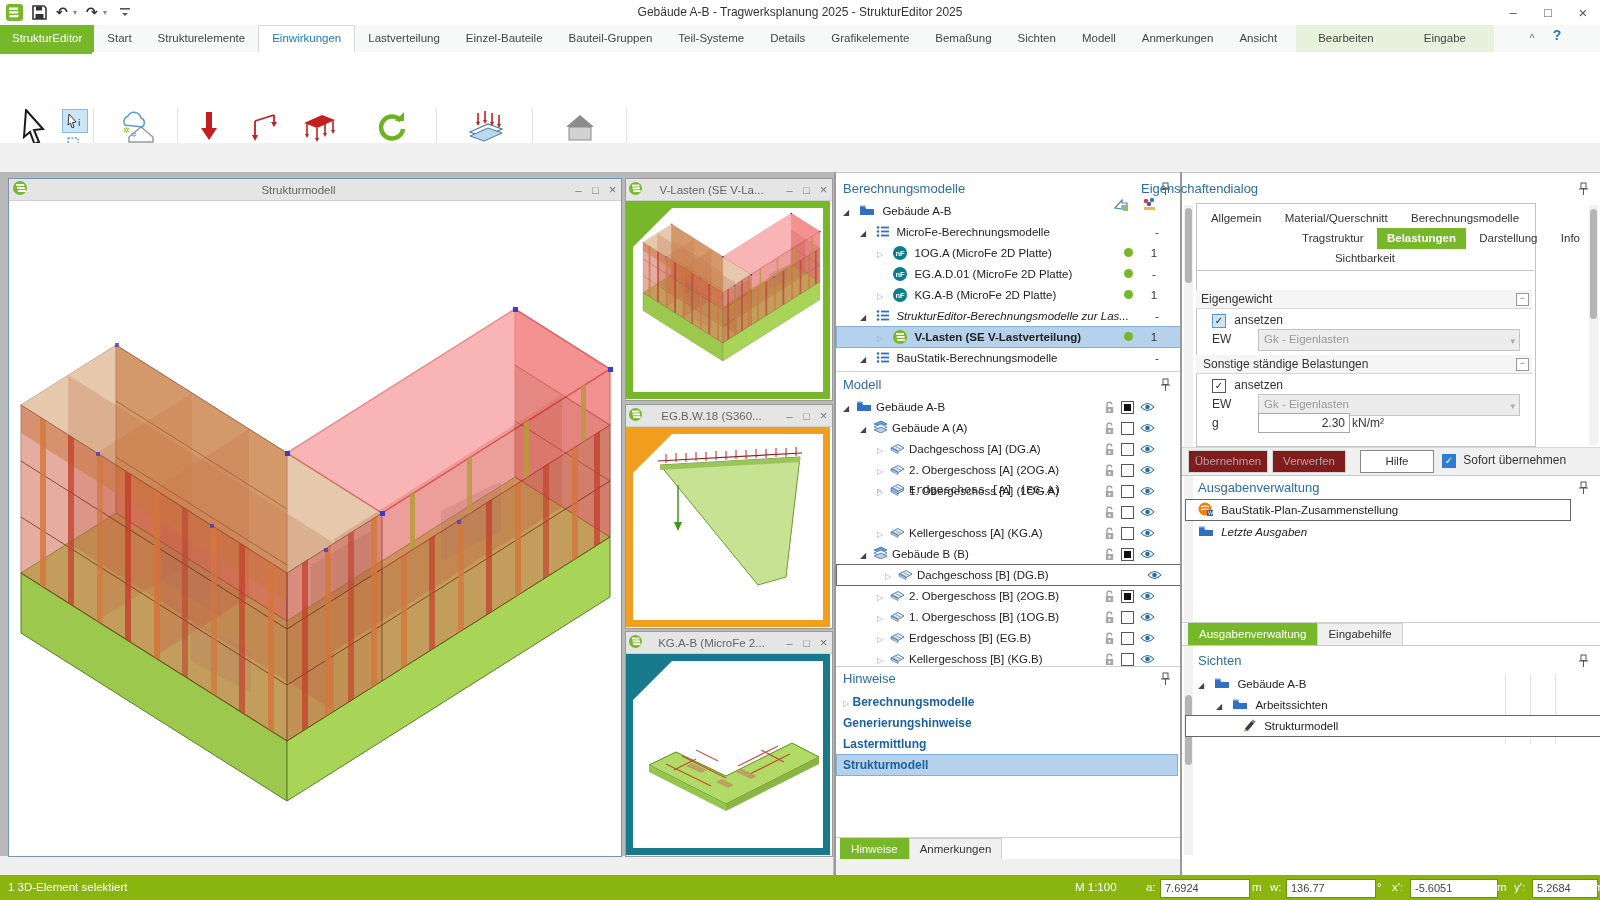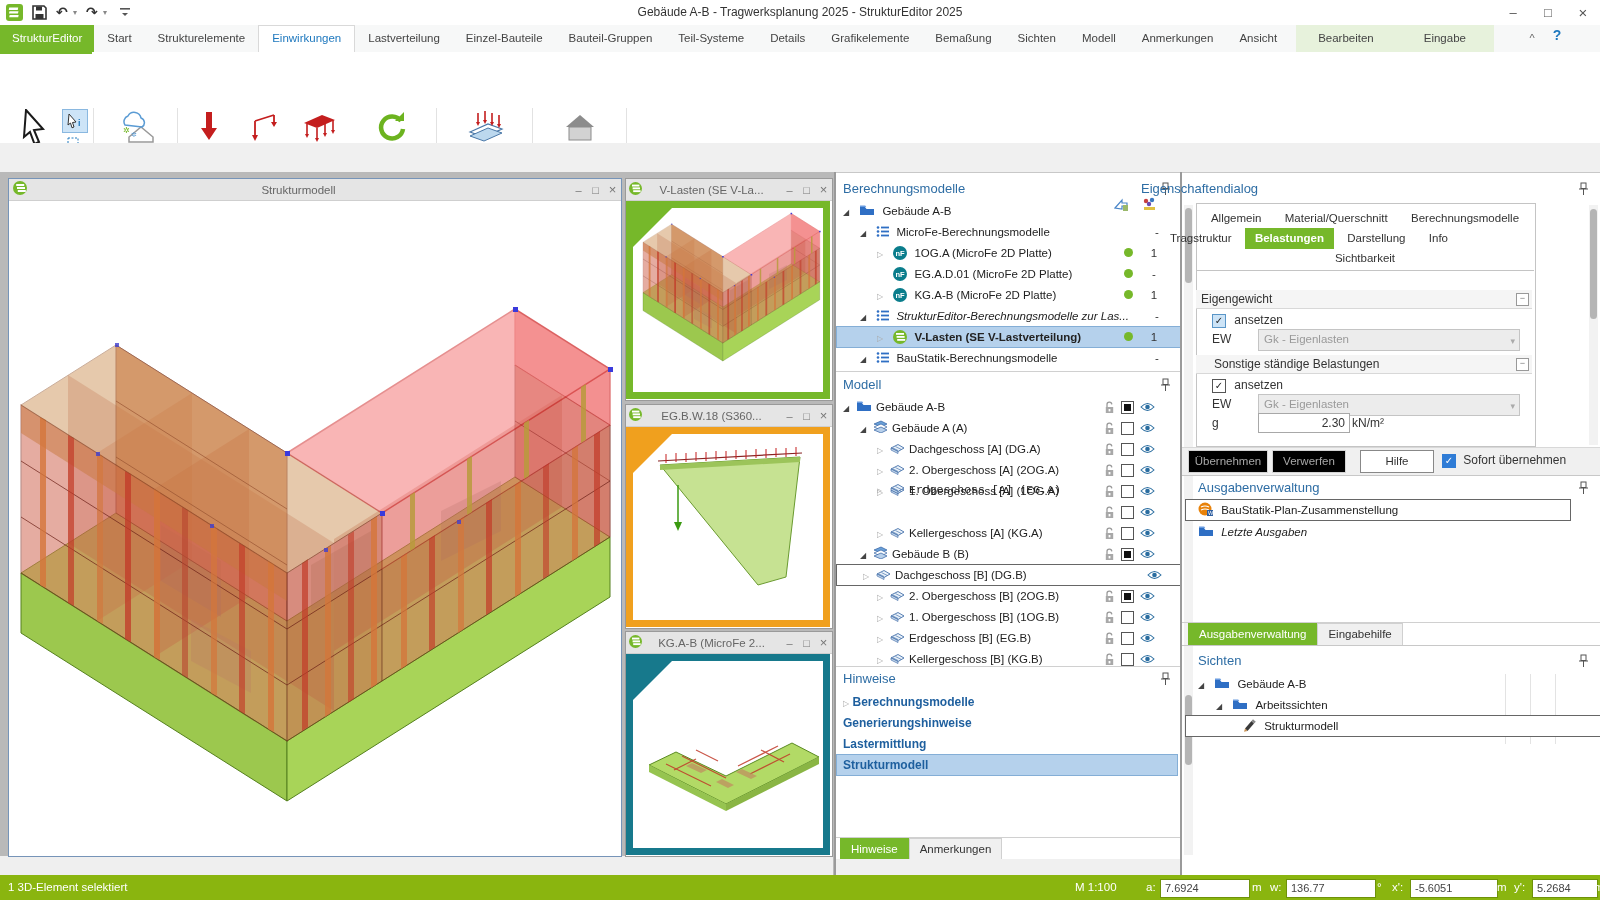--- a/index.html
+++ b/index.html
@@ -51,21 +51,21 @@
   .btab.on{background:#76b82a;color:#fff;border-color:#76b82a;}
   
   .ptab{display:inline-block;padding:1px 10px;color:#333;font-size:11.5px;}
   .ptab.on{background:#76b82a;color:#fff;font-weight:bold;}
   .secbar{position:absolute;left:1196px;width:336px;height:18px;background:#f5f5f5;border-bottom:1px solid #d8d8d8;line-height:18px;color:#333;}
   .secbar .min{position:absolute;right:3px;top:3px;width:11px;height:11px;border:1px solid #999;color:#777;font-size:9px;line-height:9px;text-align:center;background:#fff;}
   .pcheck{display:inline-block;width:12px;height:12px;border:1px solid #555;background:#fff;color:#222;font-size:10px;line-height:12px;text-align:center;}
   .pcheck.blue{background:#cde4f7;border-color:#5a96c8;}
   .pcheck.bluefill{background:#2f7cd6;border-color:#2f7cd6;color:#fff;}
   .dcombo{position:absolute;height:20px;background:#ececec;border:1px solid #c4c4c4;color:#9a9a9a;line-height:18px;padding:0 5px;font-size:11.5px;}
-  .pbtn{position:absolute;height:21px;line-height:21px;text-align:center;font-size:11.5px;background:#000000;border:1px solid #d4d4d4;color:#a8a8a8;}
+  .pbtn{position:absolute;height:21px;line-height:21px;text-align:center;font-size:11.5px;background:#7f1d1d;border:1px solid #d4d4d4;color:#a8a8a8;}
   .pbtn.en{background:#fff;border:1px solid #888;color:#333;}
   .scrolltrack{position:absolute;width:9px;background:#f2f2f2;}
   .scrollthumb{position:absolute;width:7px;left:1px;background:#b5b5b5;border-radius:4px;}
   .vline{position:absolute;width:1px;background:#e3e3e3;}
   
   #statusbar{left:0;top:875px;width:1600px;height:25px;background:#8ab50f;color:#fff;}
   .sfield{position:absolute;top:879px;height:17px;background:#fff;border:1px solid #6e9209;color:#444;font-size:11px;line-height:16px;padding:0 4px;}
   .slabel{position:absolute;top:875px;height:25px;line-height:25px;color:#fff;font-size:11.5px;}
 </style>
 </head>
@@ -647,21 +647,21 @@
       <polygon points="1,5 8,1.5 14,5 8,8.5" fill="#eaf2fa" stroke="#2f5fa0" stroke-width="0.8"></polygon>
       <line x1="3" y1="5" x2="8" y2="7.5" stroke="#2f5fa0" stroke-width="0.6"></line>
       <line x1="5.5" y1="3.6" x2="11" y2="6.3" stroke="#2f5fa0" stroke-width="0.6"></line>
       <polygon points="1,5 8,8.5 8,10.5 1,7" fill="#c8daee" stroke="#2f5fa0" stroke-width="0.6"></polygon>
     </svg><span class="lbl">Kellergeschoss [A] (KG.A)</span></div>
 <div class="treerow" style="left:860px;top:544px;"><span class="exp">◢</span><svg width="15" height="13" style="vertical-align:-1px;">
       <polygon points="1,4 8,1 14,4 8,7" fill="#6aa0d8" stroke="#2f5fa0" stroke-width="0.7"></polygon>
       <polygon points="1,7 8,4 14,7 8,10" fill="#fff" stroke="#2f5fa0" stroke-width="0.7"></polygon>
       <polygon points="1,10 8,7 14,10 8,13" fill="#b8d0ea" stroke="#2f5fa0" stroke-width="0.7"></polygon>
     </svg><span class="lbl">Gebäude B (B)</span></div>
-<div class="treerow selbox" style="left:837px;top:565px;width:340px;padding-left:26px;"><span class="exp light">▷</span><svg width="15" height="11" style="vertical-align:-1px;">
+<div class="treerow selbox" style="left:837px;top:565px;width:340px;padding-left:48px;"><span class="exp light">▷</span><svg width="15" height="11" style="vertical-align:-1px;">
       <polygon points="1,5 8,1.5 14,5 8,8.5" fill="#eaf2fa" stroke="#2f5fa0" stroke-width="0.8"></polygon>
       <line x1="3" y1="5" x2="8" y2="7.5" stroke="#2f5fa0" stroke-width="0.6"></line>
       <line x1="5.5" y1="3.6" x2="11" y2="6.3" stroke="#2f5fa0" stroke-width="0.6"></line>
       <polygon points="1,5 8,8.5 8,10.5 1,7" fill="#c8daee" stroke="#2f5fa0" stroke-width="0.6"></polygon>
     </svg><span class="lbl">Dachgeschoss [B] (DG.B)</span></div>
 <div class="treerow" style="left:877px;top:586px;"><span class="exp light">▷</span><svg width="15" height="11" style="vertical-align:-1px;">
       <polygon points="1,5 8,1.5 14,5 8,8.5" fill="#eaf2fa" stroke="#2f5fa0" stroke-width="0.8"></polygon>
       <line x1="3" y1="5" x2="8" y2="7.5" stroke="#2f5fa0" stroke-width="0.6"></line>
       <line x1="5.5" y1="3.6" x2="11" y2="6.3" stroke="#2f5fa0" stroke-width="0.6"></line>
       <polygon points="1,5 8,8.5 8,10.5 1,7" fill="#c8daee" stroke="#2f5fa0" stroke-width="0.6"></polygon>
@@ -869,42 +869,42 @@
       <rect x="2.5" y="1" width="5" height="5.5" fill="none" stroke="#555"></rect>
       <line x1="0.5" y1="7" x2="9.5" y2="7" stroke="#555"></line>
       <line x1="5" y1="7" x2="5" y2="13" stroke="#555"></line>
     </svg></div>
 <div class="abs" style="left:1196px;top:203px;width:338px;height:242px;border:1px solid #c4c4c4;"></div>
 <div class="abs" style="left:1198px;top:208px;width:334px;text-align:center;line-height:19px;">
   <span class="ptab">Allgemein</span>
   <span class="ptab">Material/Querschnitt</span>
   <span class="ptab">Berechnungsmodelle</span>
 </div>
-<div class="abs" style="left:1142px;top:228px;width:334px;text-align:center;line-height:19px;">
+<div class="abs" style="left:1256px;top:228px;width:334px;text-align:right;line-height:19px;">
   <span class="ptab">Tragstruktur</span>
   <span class="ptab on">Belastungen</span>
   <span class="ptab">Darstellung</span>
   <span class="ptab">Info</span>
 </div>
 <div class="abs" style="left:1198px;top:248px;width:334px;text-align:center;line-height:19px;">
   <span class="ptab">Sichtbarkeit</span>
 </div>
 <div class="abs" style="left:1196px;top:270px;width:338px;height:1px;background:#c4c4c4;"></div>
 
 <div class="secbar" style="top:290px;"><span style="margin-left:5px;">Eigengewicht</span><span class="min">−</span></div>
 <div class="abs" style="left:1212px;top:313px;">
   <span class="pcheck blue">✓</span>
   <span style="margin-left:5px;">ansetzen</span>
 </div>
 <div class="abs" style="left:1212px;top:332px;">EW</div>
 <div class="dcombo" style="left:1258px;top:329px;width:250px;">
   <span>Gk - Eigenlasten</span>
   <span class="arr abs" style="right:4px;top:2px;color:#aaa;font-size:9px;">▾</span>
 </div>
-<div class="secbar" style="top:355px;"><span style="margin-left:18px;">Sonstige ständige Belastungen</span><span class="min">−</span></div>
+<div class="secbar" style="top:355px;"><span style="margin-left:7px;">Sonstige ständige Belastungen</span><span class="min">−</span></div>
 <div class="abs" style="left:1212px;top:378px;">
   <span class="pcheck">✓</span>
   <span style="margin-left:5px;">ansetzen</span>
 </div>
 <div class="abs" style="left:1212px;top:397px;">EW</div>
 <div class="dcombo" style="left:1258px;top:394px;width:250px;">
   <span>Gk - Eigenlasten</span>
   <span class="arr abs" style="right:4px;top:2px;color:#aaa;font-size:9px;">▾</span>
 </div>
 <div class="abs" style="left:1212px;top:416px;">g</div>

